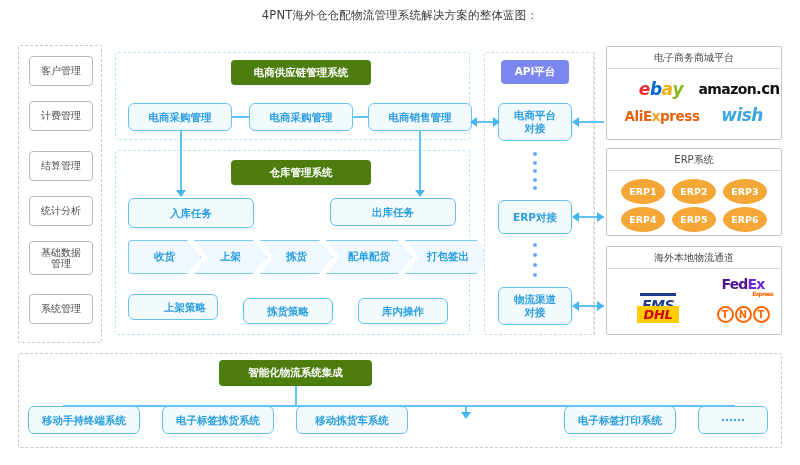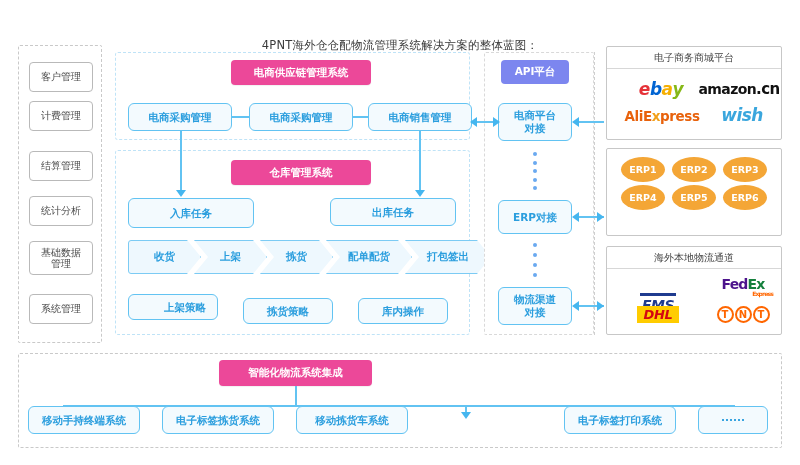--- a/index.html
+++ b/index.html
@@ -16,21 +16,20 @@
   }
 
   
   #page-title {
     position: absolute;
     left: 0; top: 8px; width: 800px;
     text-align: center;
     font-size: 11.5px;
     color: #3a3a3a;
     letter-spacing: .2px;
-    margin-top: 30px;
   }
 
   
   .region-dashed {
     position: absolute;
     border: 1px dashed #c9c9c9;
     border-radius: 2px;
     background: #ffffff;
   }
   .region-dashed-blue {
@@ -51,21 +50,21 @@
     color: #4a4a4a;
     font-size: 10px;
     display: flex; align-items: center; justify-content: center;
     text-align: center;
     line-height: 1.15;
   }
 
   
   .hdr-blue {
     position: absolute;
-    background: #ec4899;
+    background: #4d7c0f;
     border-radius: 4px;
     color: #ffffff;
     font-size: 10.5px;
     font-weight: bold;
     display: flex; align-items: center; justify-content: center;
     text-align: center;
     box-shadow: 0 1px 1px rgba(0,0,0,.06);
   }
   .hdr-purple {
     position: absolute;
@@ -158,21 +157,21 @@
   .lg-ebay { font-size: 17px; font-weight: bold; font-style: italic; letter-spacing: -.5px; }
   .lg-ebay .e { color: #e53238; } .lg-ebay .b { color: #0064d2; }
   .lg-ebay .a { color: #f5af02; } .lg-ebay .y { color: #86b817; }
   .lg-amazon { font-size: 14px; font-weight: bold; color: #111; letter-spacing: -.6px; }
   .lg-amazon .cn { font-size: 15px; font-weight: bold; }
   .lg-ali { font-size: 13.5px; font-weight: bold; color: #e8620c; letter-spacing: -.4px; }
   .lg-ali .x { color: #f2a01b; }
   .lg-wish { font-size: 17px; font-weight: bold; font-style: italic; color: #3aa6dd; letter-spacing: -.6px; }
   .lg-ems { font-size: 14px; font-weight: bold; font-style: italic; color: #1f3b8f; letter-spacing: -.5px; }
   .lg-fedex { font-size: 14px; font-weight: bold; letter-spacing: -.8px; }
-  .lg-fedex .fed { color: #4d148c; } .lg-fedex .ex { color: #15803d; }
+  .lg-fedex .fed { color: #4d148c; } .lg-fedex .ex { color: #6d28d9; }
   .lg-fedex .sub { font-size: 6px; color: #ff6600; font-weight: bold; }
   .lg-dhl {
     background: #ffcc00; color: #d40511;
     font-size: 13px; font-weight: bold; font-style: italic;
     padding: 1px 7px; letter-spacing: -.4px;
   }
   .lg-tnt { display: flex; gap: 1px; }
   .lg-tnt span {
     width: 17px; height: 17px; border-radius: 50%;
     border: 2px solid #ff6600; color: #ff6600;
@@ -184,21 +183,21 @@
   #bottom-region { left: 18px; top: 353px; width: 764px; height: 95px; }
 </style>
 </head>
 <body>
 
 <div id="canvas">
 
   <div id="page-title">4PNT海外仓仓配物流管理系统解决方案的整体蓝图：</div>
 
   <div class="region-dashed" id="sidebar">
-    <div class="side-box" style="top:16px">客户管理</div>
+    <div class="side-box" style="top:10px">客户管理</div>
     <div class="side-box" style="top:55px">计费管理</div>
     <div class="side-box" style="top:105px">结算管理</div>
     <div class="side-box" style="top:150px">统计分析</div>
     <div class="side-box" style="top:195px;height:34px;white-space:pre-line">基础数据
 管理</div>
     <div class="side-box" style="top:248px">系统管理</div>
   </div>
 
   <div class="region-dashed-blue" style="left:115px; top:52px; width:355px; height:88px;"></div>
 
@@ -277,20 +276,21 @@
       <div class="logo lg-ali" style="left:10px; top:36px; width:90px; height:22px;">
         <span>AliE</span>
           <span class="x">x</span>
           <span>press</span>
       </div>
       <div class="logo lg-wish" style="left:100px; top:34px; width:70px; height:24px;">wish</div>
     </div>
   </div>
 
   <div class="panel" style="left:606px; top:148px; width:176px; height:88px;">
+    <div class="panel-title">ERP系统</div>
     <div class="panel-body" style="height:64px;">
       <div class="erp" style="left:14px;  top:8px;">ERP1</div>
       <div class="erp" style="left:65px;  top:8px;">ERP2</div>
       <div class="erp" style="left:116px; top:8px;">ERP3</div>
       <div class="erp" style="left:14px;  top:36px;">ERP4</div>
       <div class="erp" style="left:65px;  top:36px;">ERP5</div>
       <div class="erp" style="left:116px; top:36px;">ERP6</div>
     </div>
   </div>
 

